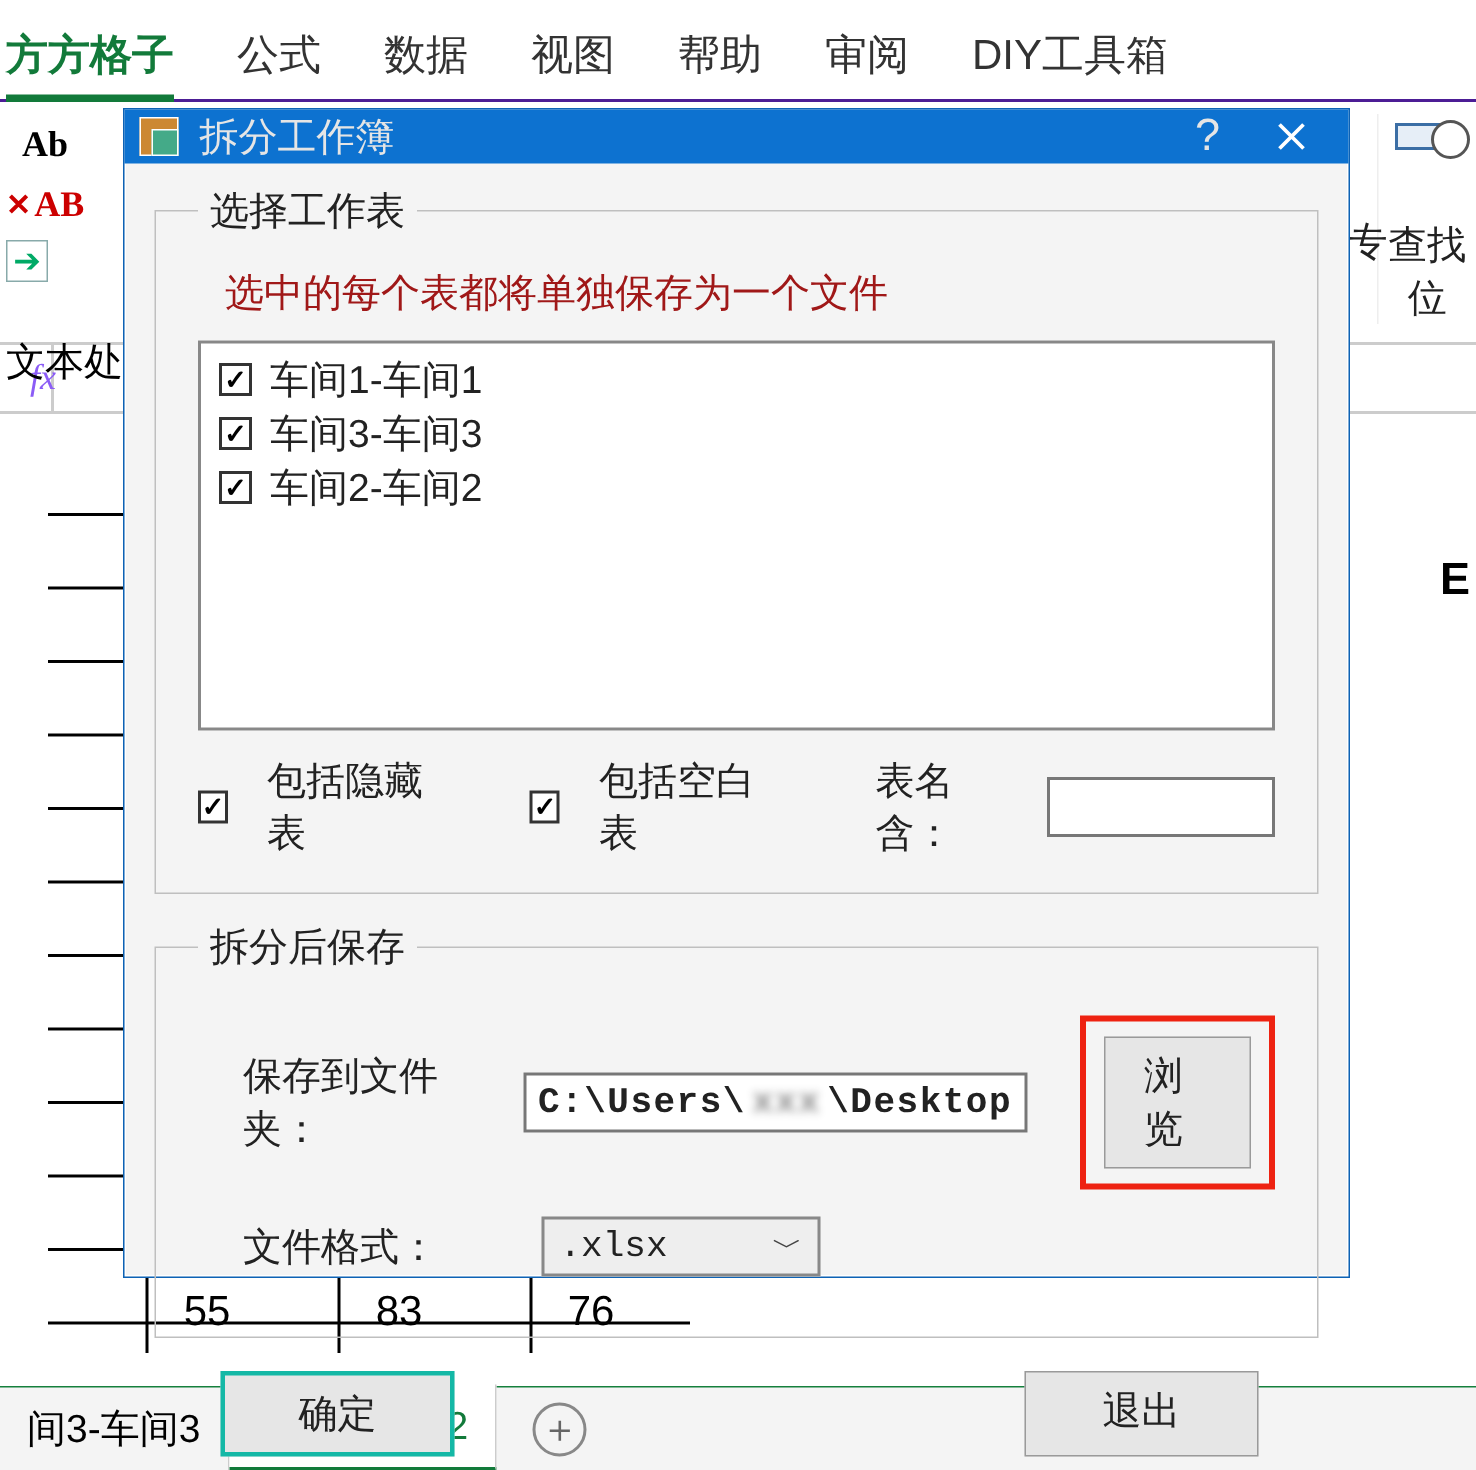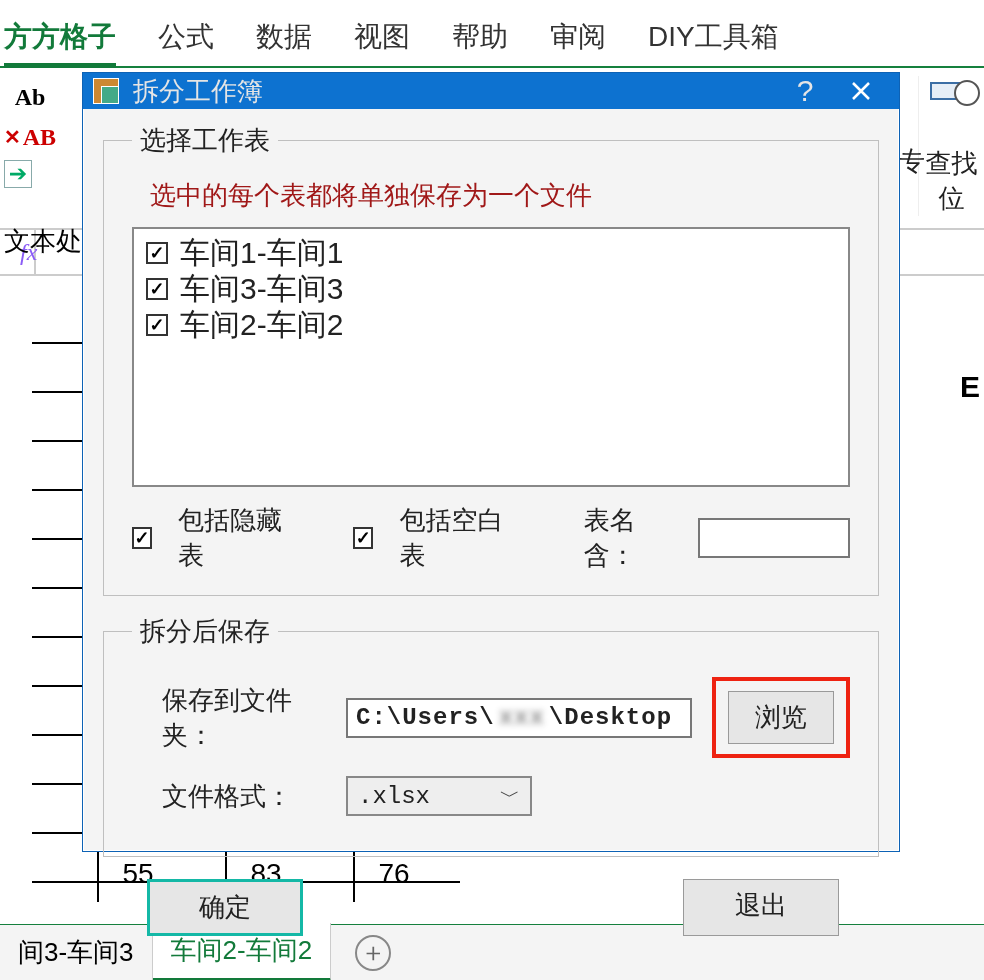--- a/index.html
+++ b/index.html
@@ -13,21 +13,21 @@
     position: relative;
   }
 
   
   .ribbon-tabs {
     display: flex;
     gap: 42px;
     padding: 18px 0 10px 4px;
     font-size: 28px;
     color: #333;
-    border-bottom: 2px solid #15803d;
+    border-bottom: 2px solid #4c1d95;
     position: relative;
   }
   .ribbon-tabs .tab.active {
     color: #127a3a;
     font-weight: 600;
     border-bottom: 5px solid #127a3a;
     padding-bottom: 6px;
     margin-bottom: -12px;
   }
   .ribbon-tabs .tab { cursor: pointer; }
@@ -107,29 +107,29 @@
   .dlg-body{ padding:14px 20px 16px 20px; font-size:26px; color:#222;}
 
   fieldset.group { border:1px solid #bfbfbf; margin:0 0 18px 0; padding:18px 28px 22px 28px; }
   fieldset.group > legend { padding:0 8px; font-size:26px; }
 
   .hint { color:#a01818; margin:2px 0 14px 18px; font-size:26px; }
 
   .sheet-list {
     border:2px solid #888; background:#fff; height:260px; padding:6px 12px; overflow:auto;
   }
-  .chk-row { display:flex; align-items:center; gap:12px; font-size:30px; line-height:36px;}
+  .chk-row { display:flex; align-items:center; gap:12px; font-size:26px; line-height:36px;}
   .chk { width:22px; height:22px; border:2px solid #333; display:inline-flex; align-items:center; justify-content:center; font-size:18px; cursor:pointer; background:#fff;}
   .chk.checked::after{ content:"✓"; color:#000; font-weight:700; line-height:1; }
 
   .opts-row { display:flex; align-items:center; gap:22px; margin-top:16px; font-size:26px;}
   .opts-row .lbl { margin-left:4px;}
   .txt-small { width:152px; height:40px; border:2px solid #777; background:#fff; }
 
-  .save-row { display:flex; align-items:center; gap:14px; margin:10px 0 18px 30px; }
+  .save-row { display:flex; align-items:center; gap:29px; margin:10px 0 18px 30px; }
   .save-row .lab { width:170px; }
   .path-input {
     flex:1; height:40px; border:2px solid #777; background:#fff;
     font-family: "Courier New", monospace; font-size:24px; font-weight:700;
     padding:17px 8px; display:flex; align-items:center; letter-spacing:1px;
   }
   .path-input .blur { filter: blur(3px); opacity:.5; padding:0 4px;}
 
   .fmt-select { width:186px; height:40px; border:2px solid #888; background:#eee; display:flex; align-items:center; justify-content:space-between; padding:0 10px; font-family:"Courier New", monospace; font-size:24px; cursor:pointer;}
   .fmt-select .chev{ font-size:20px; color:#444;}

